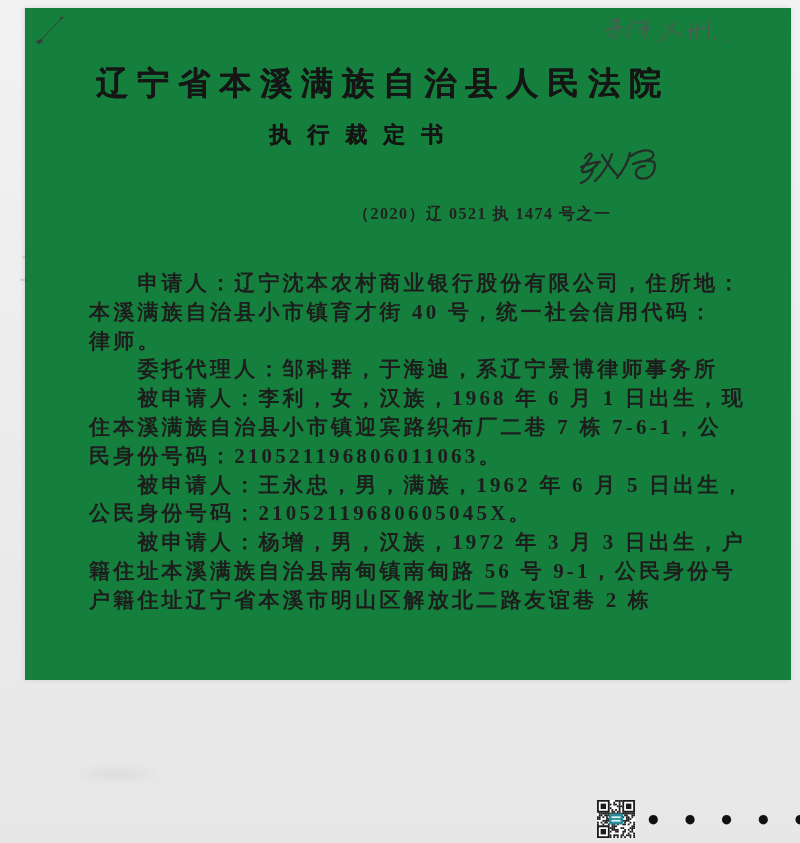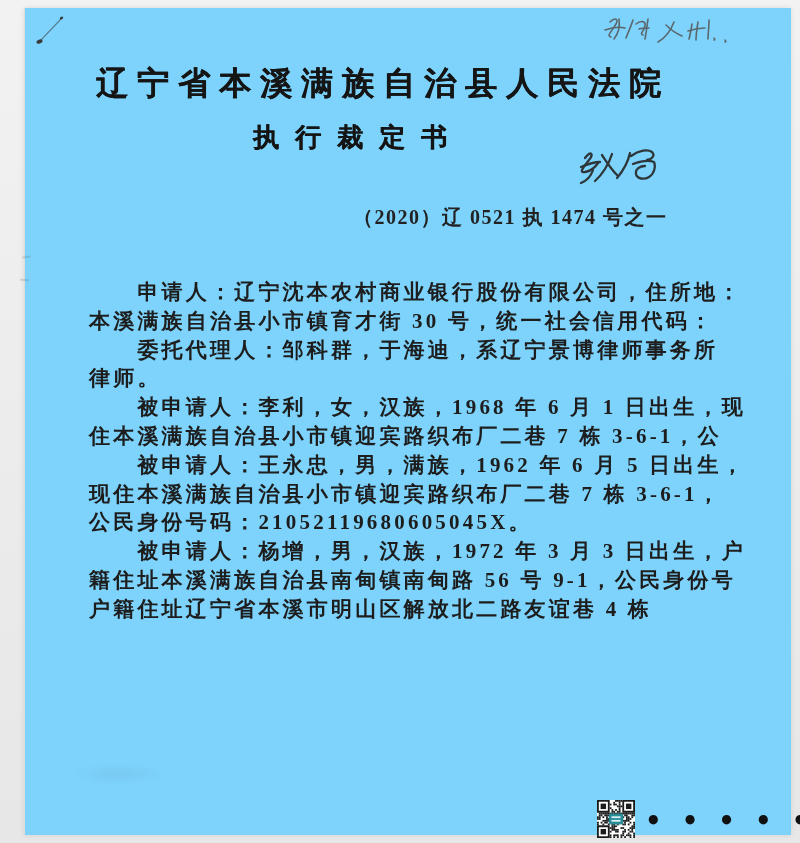--- a/index.html
+++ b/index.html
@@ -4,44 +4,44 @@
 <style>
   html,body{margin:0;padding:0;}
   body{
     width:800px;height:843px;
     background:#ededed;
     font-family:"Liberation Serif","DejaVu Serif",serif;
     position:relative;overflow:hidden;
   }
   .scan-frame{position:absolute;inset:0;background:linear-gradient(180deg,#f2f2f2 0%,#ebebeb 60%,#e7e7e7 100%);}
   .page{
-    position:absolute;left:24px;top:8px;width:766px;height:827px;
-    background:#7dd3fc;
+    position:absolute;left:24px;top:8px;width:766px;height:672px;
+    background:#15803d;
     border-left:1px solid #dcdcdc;
     box-shadow:0 0 5px rgba(0,0,0,0.10);
   }
   .court-name{
     position:absolute;left:71px;top:54px;width:600px;
     font-size:32px;font-weight:700;color:#151515;
     letter-spacing:9px;white-space:nowrap;
     text-shadow:0.4px 0 0 #151515;
   }
   .doc-title{
-    position:absolute;left:228px;top:112px;width:300px;
-    font-size:26px;font-weight:700;color:#141414;
+    position:absolute;left:244px;top:112px;width:300px;
+    font-size:22px;font-weight:700;color:#141414;
     letter-spacing:16px;white-space:nowrap;
     text-shadow:0.5px 0 0 #141414;
   }
   .case-number{
     position:absolute;left:328px;top:196px;
-    font-size:20px;font-weight:700;color:#222;
+    font-size:16px;font-weight:700;color:#222;
     letter-spacing:1.5px;white-space:nowrap;
   }
   .body-text{
-    position:absolute;left:64px;top:270px;width:700px;
+    position:absolute;left:64px;top:261px;width:700px;
     font-size:21px;font-weight:700;color:#1d1d1d;
   }
   .bline{
     height:28.8px;line-height:28.8px;
     letter-spacing:3.2px;white-space:nowrap;
   }
   .hand-svg{position:absolute;inset:0;width:766px;height:827px;pointer-events:none;}
   .qr{position:absolute;left:572px;top:792px;width:38px;height:38px;}
   .qr svg{display:block;width:38px;height:38px;}
   .footer-dots{
@@ -67,31 +67,31 @@
 <div class="page">
 
   <div class="court-name">辽宁省本溪满族自治县人民法院</div>
 
   <div class="doc-title">执行裁定书</div>
 
   <div class="case-number">（2020）辽 0521 执 1474 号之一</div>
 
   <div class="body-text">
       <div class="bline">　　申请人：辽宁沈本农村商业银行股份有限公司，住所地：</div>
-      <div class="bline">本溪满族自治县小市镇育才街 30 号，统一社会信用代码：</div>
+      <div class="bline">本溪满族自治县小市镇育才街 40 号，统一社会信用代码：</div>
+      <div class="bline">律师。</div>
       <div class="bline">　　委托代理人：邹科群，于海迪，系辽宁景博律师事务所</div>
-      <div class="bline">律师。</div>
       <div class="bline">　　被申请人：李利，女，汉族，1968 年 6 月 1 日出生，现</div>
-      <div class="bline">住本溪满族自治县小市镇迎宾路织布厂二巷 7 栋 3-6-1，公</div>
+      <div class="bline">住本溪满族自治县小市镇迎宾路织布厂二巷 7 栋 7-6-1，公</div>
+      <div class="bline">民身份号码：210521196806011063。</div>
       <div class="bline">　　被申请人：王永忠，男，满族，1962 年 6 月 5 日出生，</div>
-      <div class="bline">现住本溪满族自治县小市镇迎宾路织布厂二巷 7 栋 3-6-1，</div>
       <div class="bline">公民身份号码：21052119680605045X。</div>
       <div class="bline">　　被申请人：杨增，男，汉族，1972 年 3 月 3 日出生，户</div>
       <div class="bline">籍住址本溪满族自治县南甸镇南甸路 56 号 9-1，公民身份号</div>
-      <div class="bline">户籍住址辽宁省本溪市明山区解放北二路友谊巷 4 栋</div>
+      <div class="bline">户籍住址辽宁省本溪市明山区解放北二路友谊巷 2 栋</div>
     </div>
 
   <div class="smudge"></div>
   <div class="edge-dash d1"></div>
   <div class="edge-dash d2"></div>
 
   <svg class="hand-svg" viewBox="0 0 766 827" xmlns="http://www.w3.org/2000/svg">
 
     <g stroke="#3a3a3a" fill="#3a3a3a" stroke-linecap="round">
       <line x1="16" y1="32" x2="36" y2="11" stroke-width="1.1" opacity="0.55"></line>

